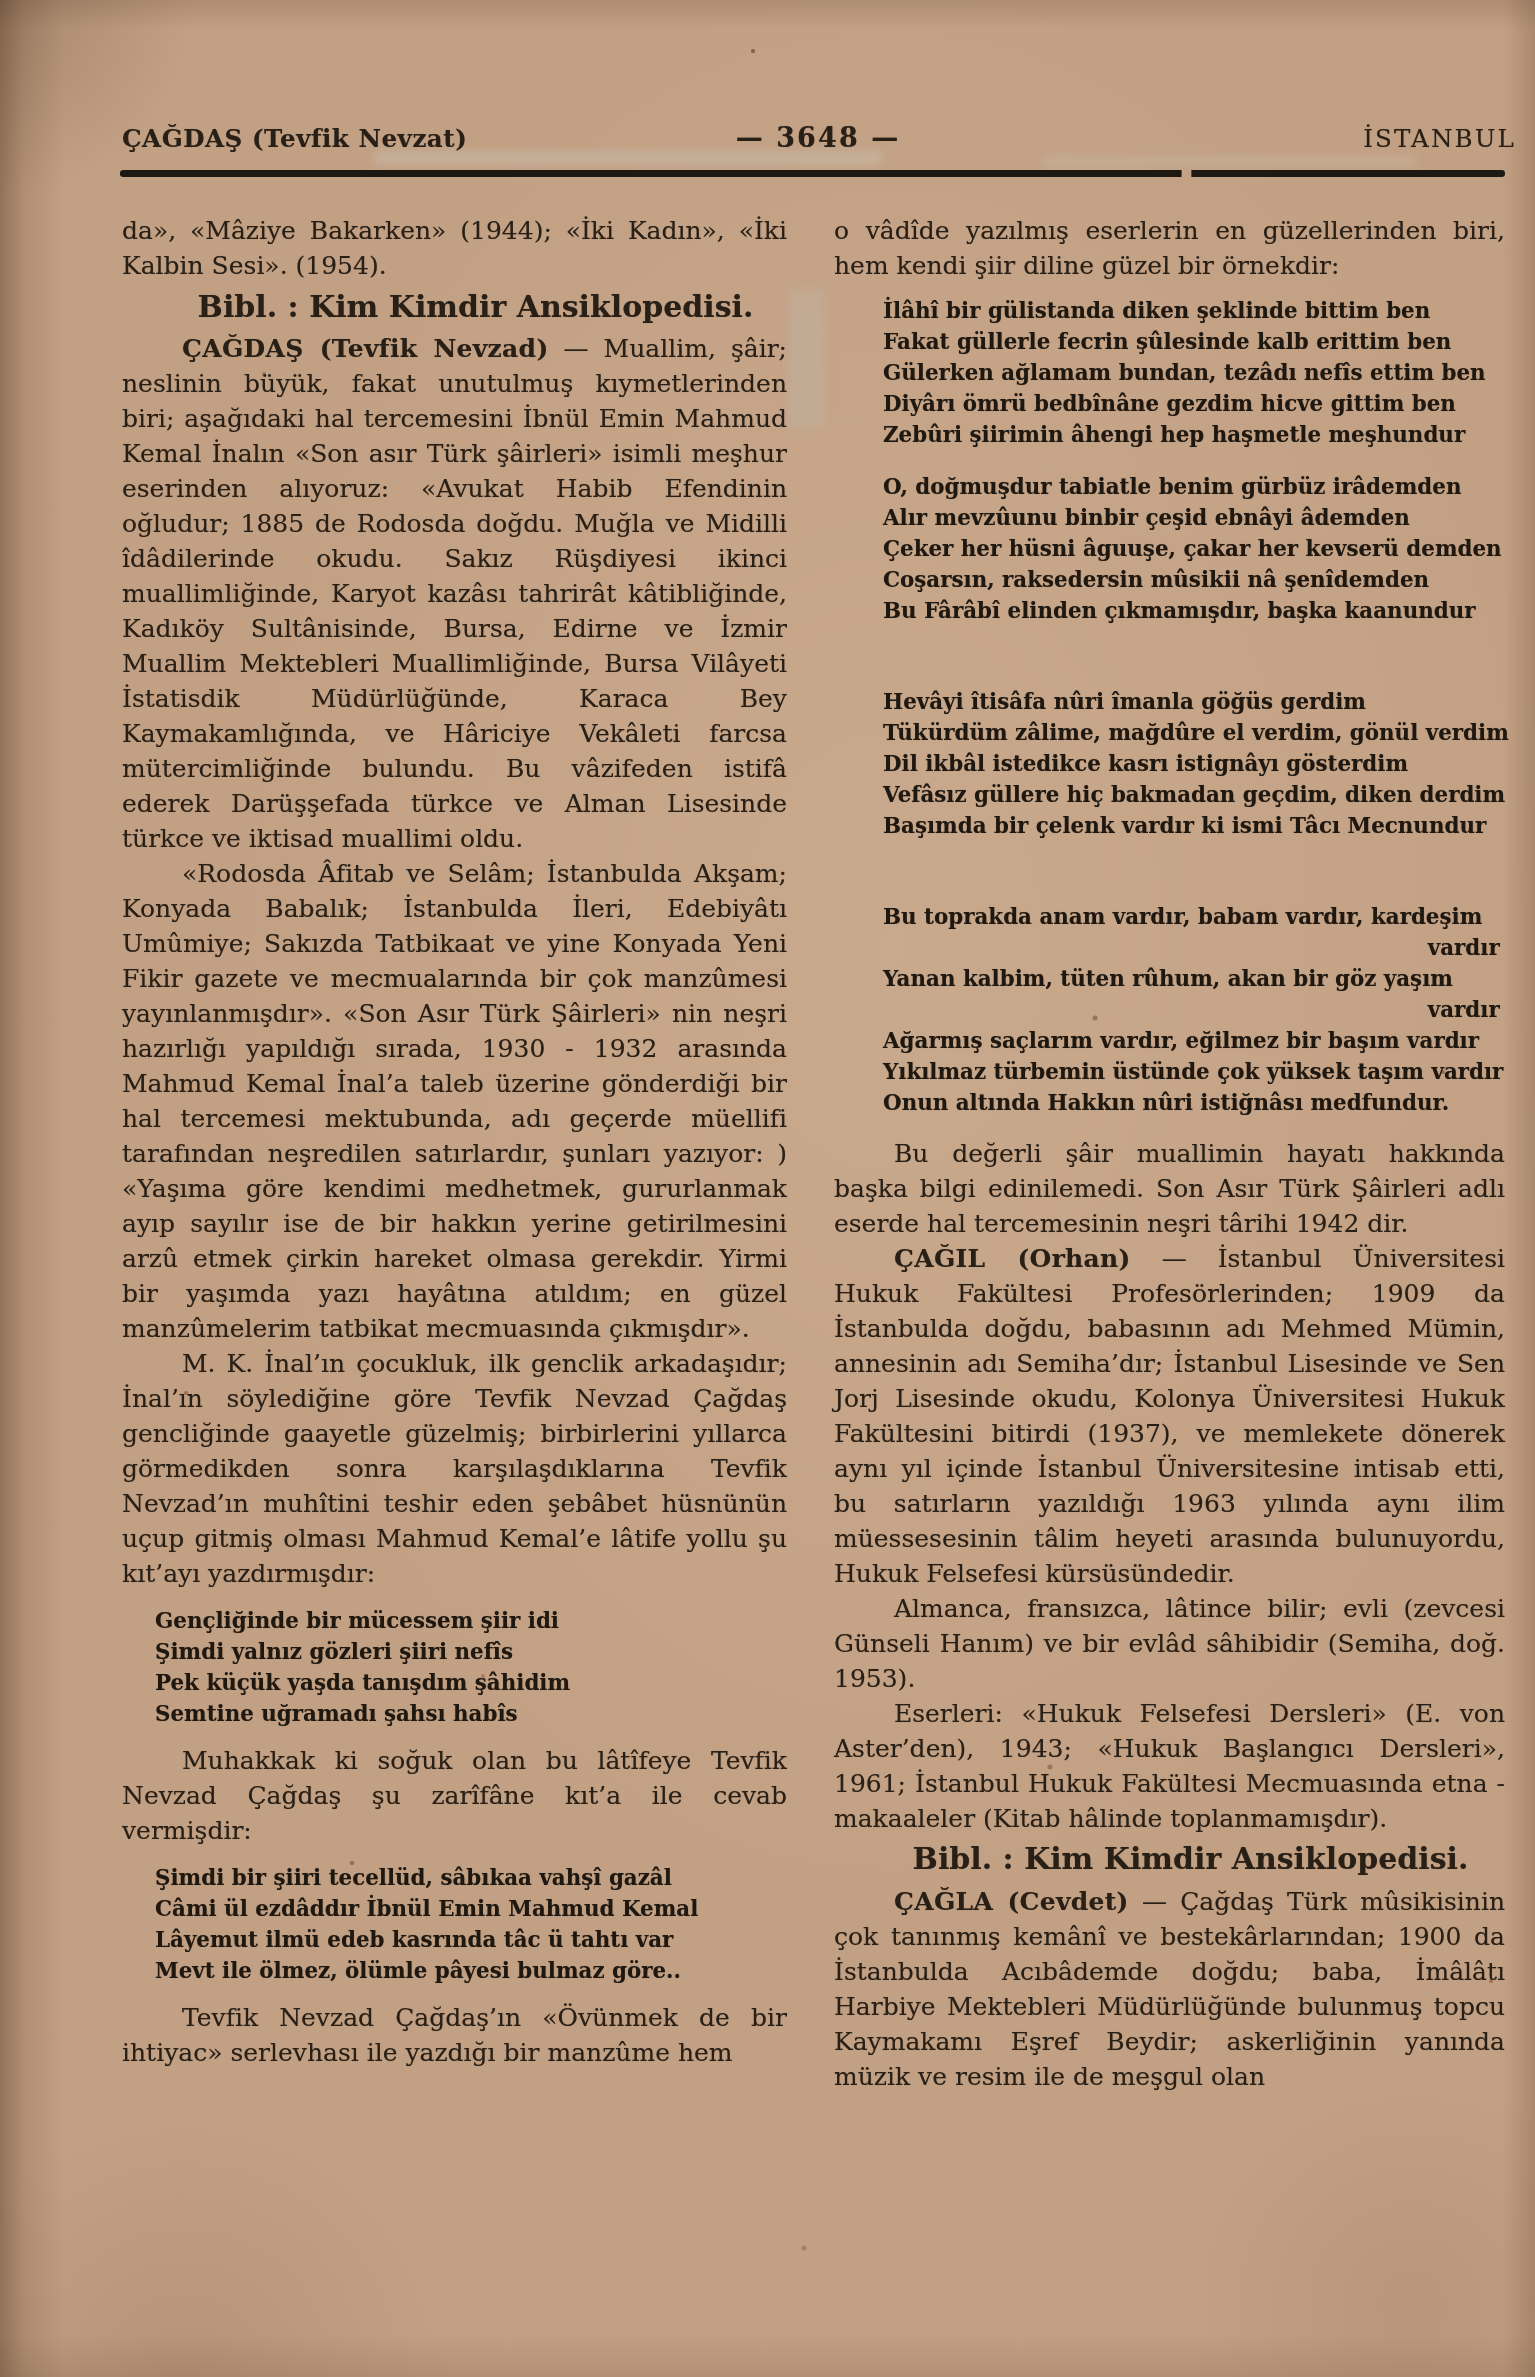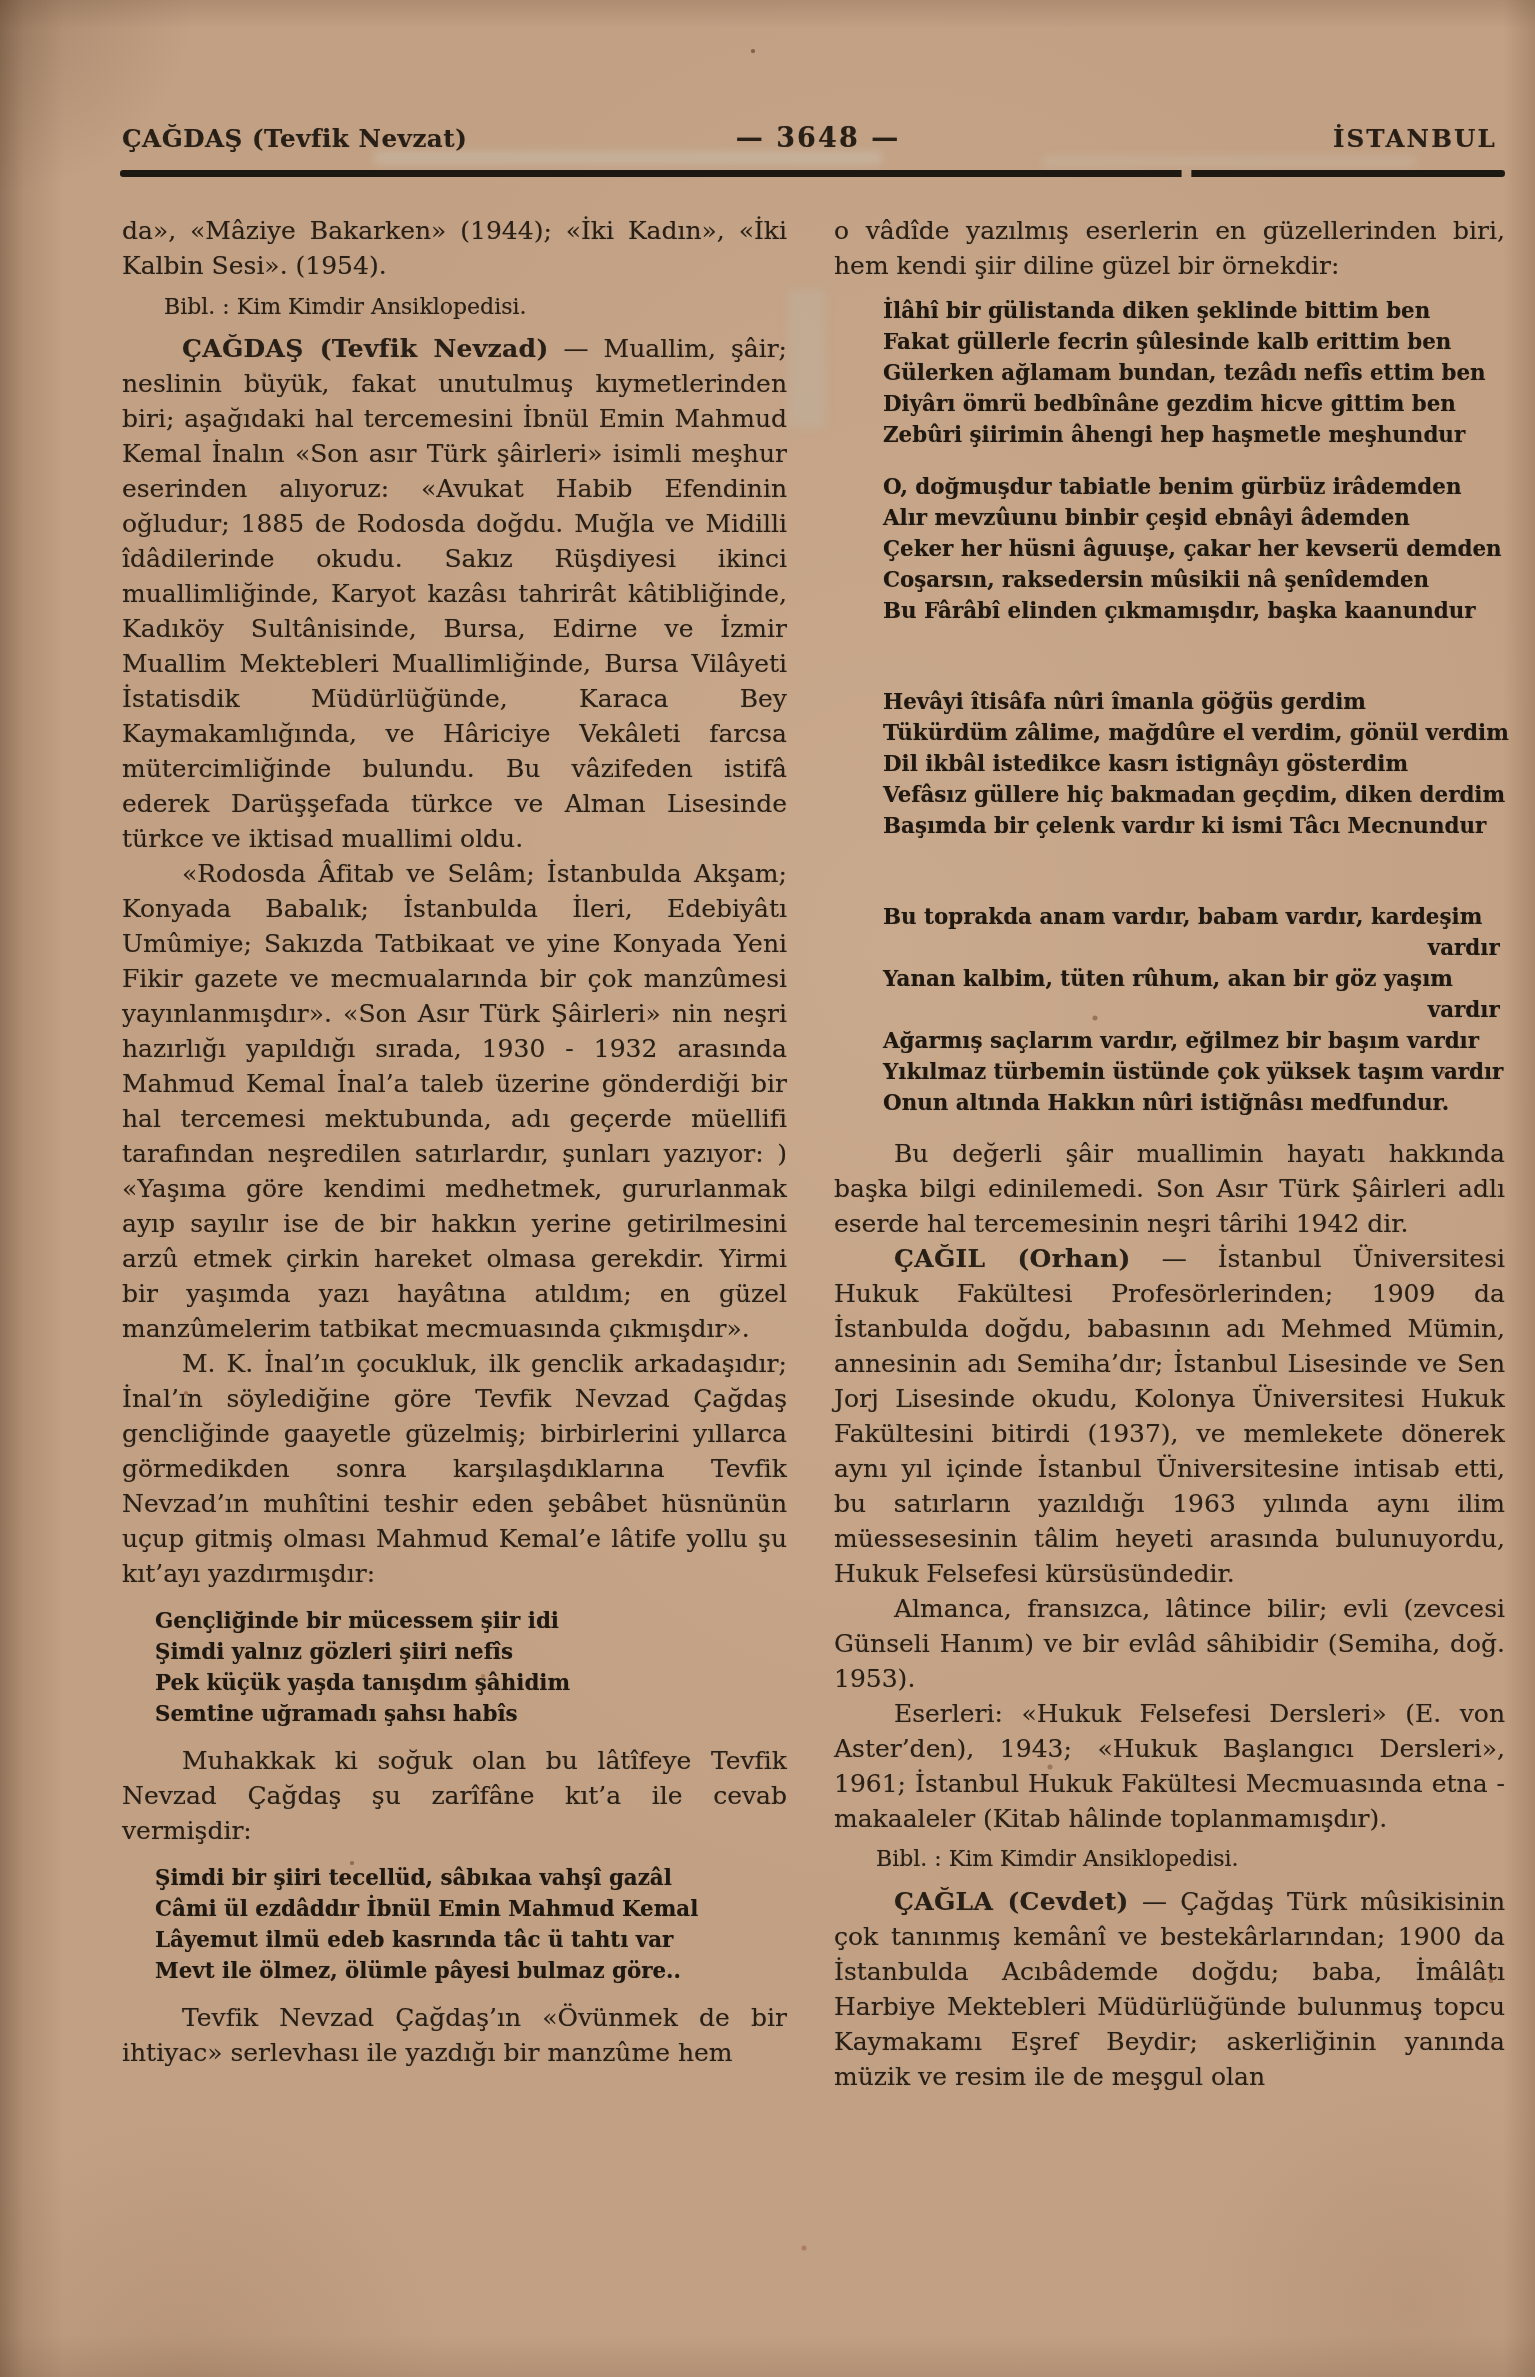--- a/index.html
+++ b/index.html
@@ -18,35 +18,35 @@
       linear-gradient(0deg, rgba(80,52,32,.15) 0px, rgba(80,52,32,0) 43px),
       radial-gradient(ellipse 962px 1390px at 58% 40%, rgba(255,238,214,.12), rgba(0,0,0,0) 72%),
       #c2a083;
     overflow:hidden;
   }
   .txt{ text-shadow:0 0 0.7px rgba(45,33,22,.45); }
 
   
   .hdr-left{position:absolute;left:122px;top:124px;font-size:24.6px;font-weight:700;letter-spacing:0.5px;}
   .hdr-center{position:absolute;left:818px;top:122px;transform:translateX(-50%);font-size:27px;font-weight:700;letter-spacing:2.1px;}
-  .hdr-right{position:absolute;right:38px;top:124px;font-size:24.6px;font-weight:700;letter-spacing:2.1px;}
+  .hdr-right{position:absolute;right:19px;top:124px;font-size:24.6px;font-weight:400;letter-spacing:2.1px;}
   .rule{
     position:absolute;left:120px;right:30px;top:170px;height:7px;
     background:linear-gradient(90deg,#1e1812 0%,#1e1812 76.6%,rgba(30,24,18,0) 76.7%,rgba(30,24,18,0) 77.3%,#1e1812 77.4%,#1e1812 100%);
     border-radius:3.2px;
   }
 
   
   .col{position:absolute;top:213px;font-size:25px;line-height:35px;text-align:justify;}
   .col-left{left:122px;width:665px;}
   .col-right{left:834px;width:671px;}
   .para{margin:0;}
   .para.indent{text-indent:60px;}
   .lead{font-weight:700;letter-spacing:0.3px;}
-  .bibl{margin:8.6px 0 9.6px 0;padding-left:42px;font-size:22px;line-height:30px;text-align:left;}
+  .bibl{margin:8.6px 0 9.6px 0;padding-left:42px;font-size:30px;line-height:30px;text-align:center;font-weight:bold;}
   .poem{margin:14px 0 14px 33px;font-weight:700;font-size:21.4px;line-height:31px;text-align:left;color:#1f1810;}
   .col-right .poem{margin-left:49px;margin-top:20.3px;margin-bottom:3.2px;}
   .col-right .poem.gap-large{margin-top:60px;}
   .col-right .poem.gap-medium{margin-top:21px;}
   .col-right .poem.first{margin-top:11.8px;}
   .col-right .poem.last{margin-bottom:18px;}
   .poem-line{white-space:nowrap;}
   .poem-line.align-right{text-align:right;white-space:normal;padding-right:5.3px;}
 
   

